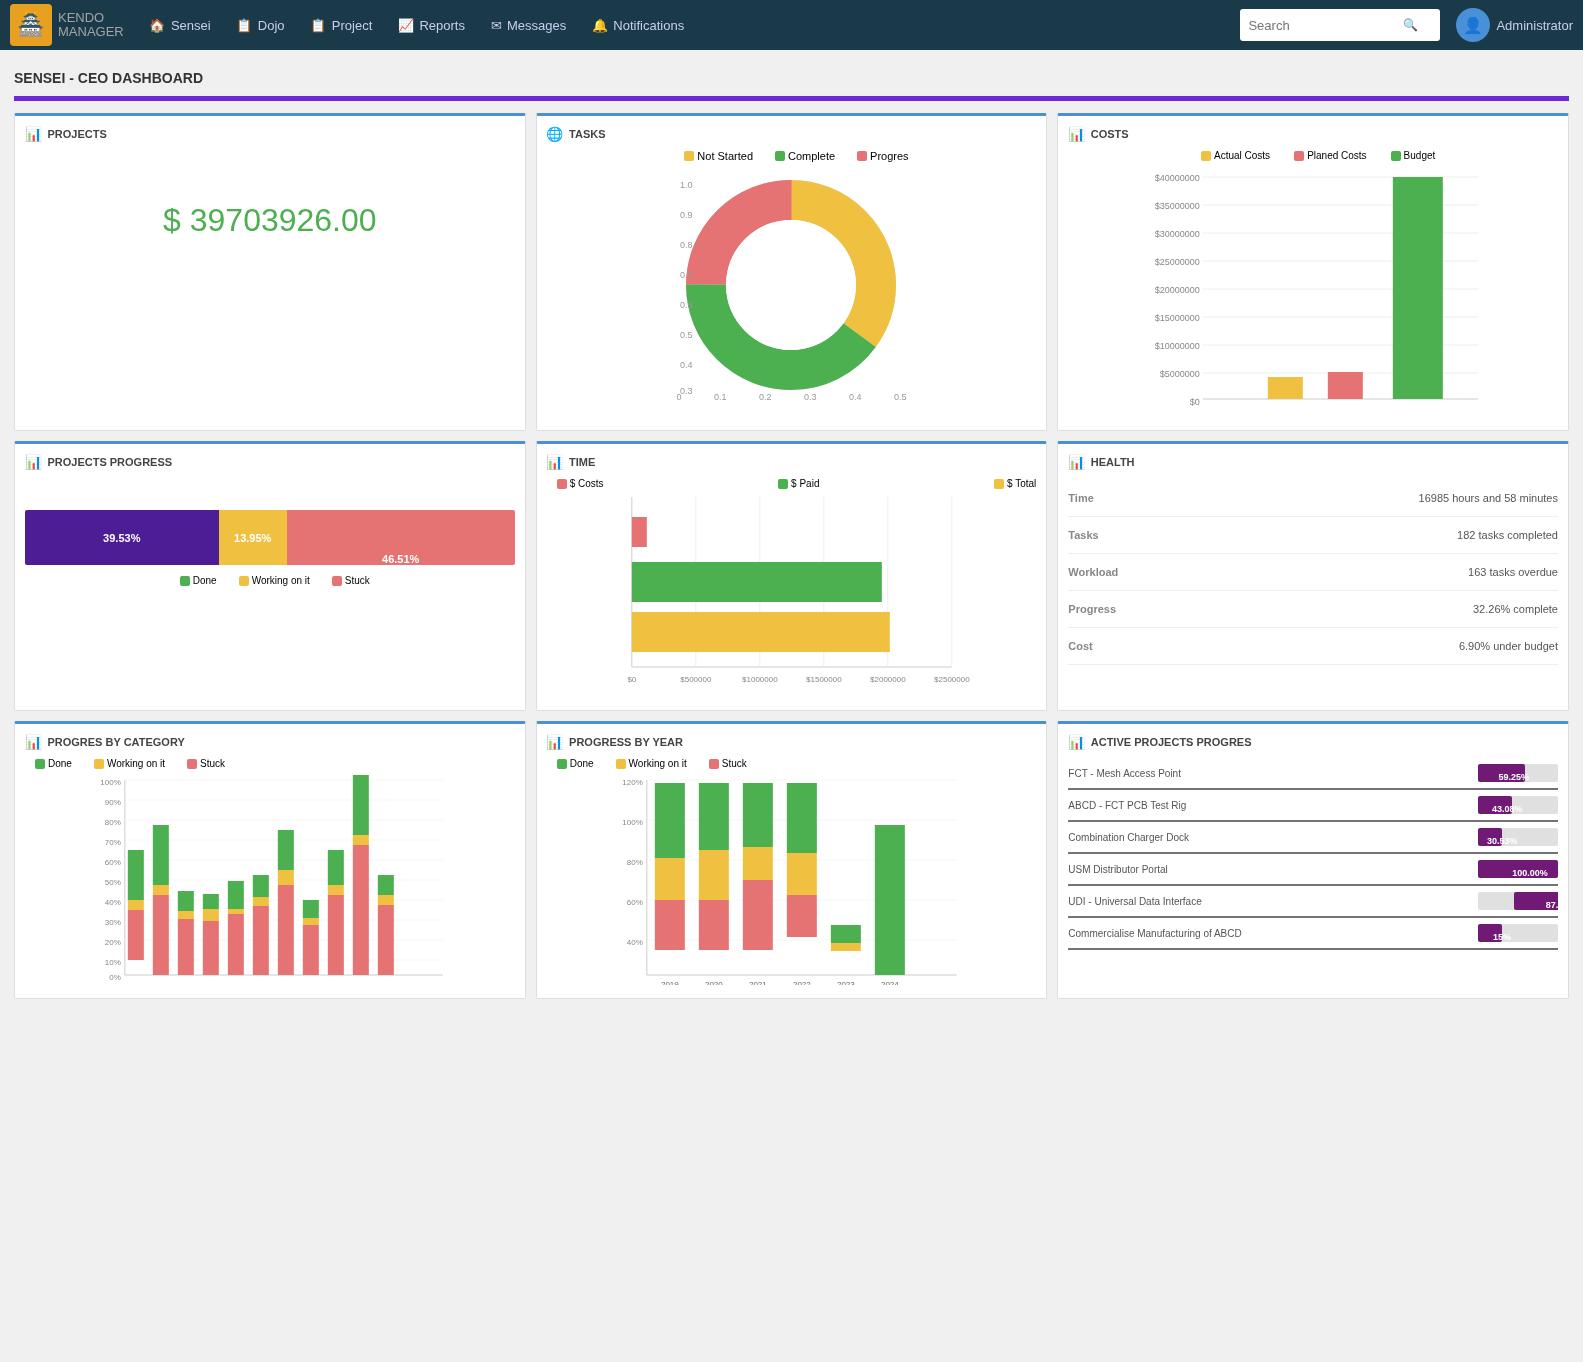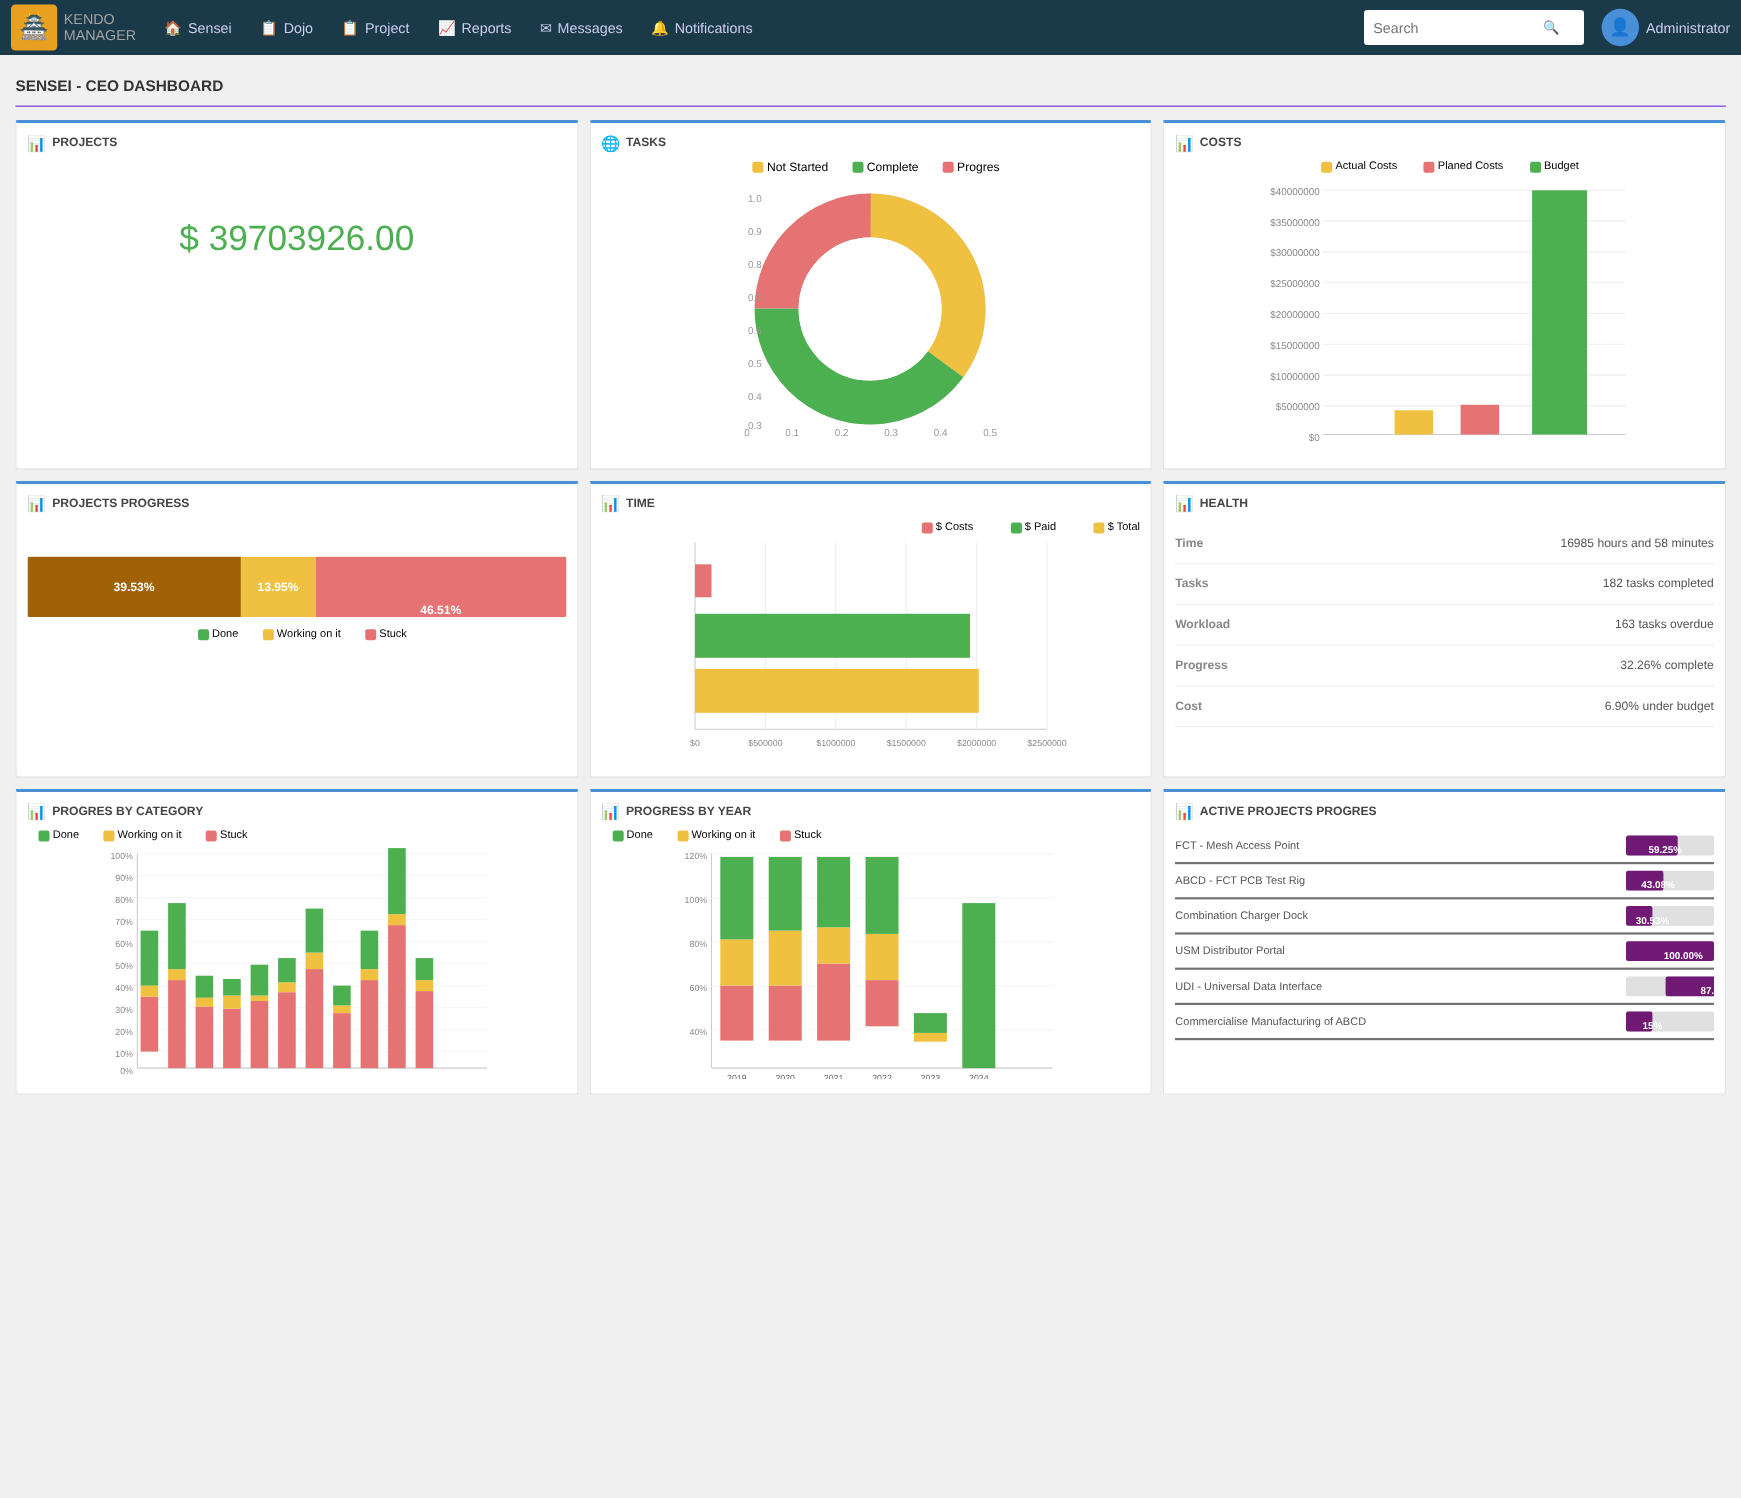--- a/index.html
+++ b/index.html
@@ -60,21 +60,21 @@
       background: #4a90d9;
       display: flex; align-items: center; justify-content: center;
       font-size: 16px; color: #fff;
     }
 
     
     .page-content { padding: 10px 14px; }
     .page-title {
       font-size: 14px; font-weight: bold; color: #333;
       padding: 10px 0 10px 0;
-      border-bottom: 1px solid #6d28d9;
+      border-bottom: 5px solid #6d28d9;
       margin-bottom: 12px;
     }
 
     
     .dashboard-grid {
       display: grid;
       grid-template-columns: 1fr 1fr 1fr;
       gap: 10px;
     }
 
@@ -121,21 +121,21 @@
 
     
     .stacked-bar-container { margin-top: 40px; }
     .stacked-bar {
       display: flex; height: 55px; width: 100%; border-radius: 2px; overflow: hidden;
     }
     .stacked-segment { display: flex; align-items: center; justify-content: center; color: #fff; font-size: 11px; font-weight: bold; }
     .progress-legend {
       display: flex; gap: 12px; margin-top: 10px; font-size: 10px; justify-content: center;
     }
-    .time-legend { display: flex; gap: 24px; font-size: 10px; justify-content: flex-end; margin-bottom: 8px; }
+    .time-legend { display: flex; gap: 24px; font-size: 10px; justify-content: space-between; margin-bottom: 8px; }
 
     
     .health-rows { margin-top: 10px; }
     .health-row {
       display: flex; justify-content: space-between; align-items: flex-start;
       padding: 12px 0; border-bottom: 1px solid #eee;
     }
     .health-label { color: #888; font-size: 11px; font-weight: bold; }
     .health-value { color: #555; font-size: 11px; text-align: right; max-width: 60%; }
     .category-legend { display: flex; gap: 12px; font-size: 10px; margin-bottom: 6px; }
@@ -323,21 +323,21 @@
       </svg>
     </div>
 
     <div class="card">
       <div class="card-title">
         <span class="bar-icon">📊</span>
         <span>PROJECTS PROGRESS</span>
       </div>
       <div class="stacked-bar-container">
         <div class="stacked-bar">
-          <div class="stacked-segment" style="background:#a16207; width:39.53%;">
+          <div class="stacked-segment" style="background:#4c1d95; width:39.53%;">
             <span>39.53%</span>
           </div>
           <div class="stacked-segment" style="background:#f0c040; width:13.95%;">
             <span>13.95%</span>
           </div>
           <div class="stacked-segment" style="background:#e57373; width:46.51%;align-items:flex-end;">
             <span>46.51%</span>
           </div>
         </div>
         <div class="progress-legend">

